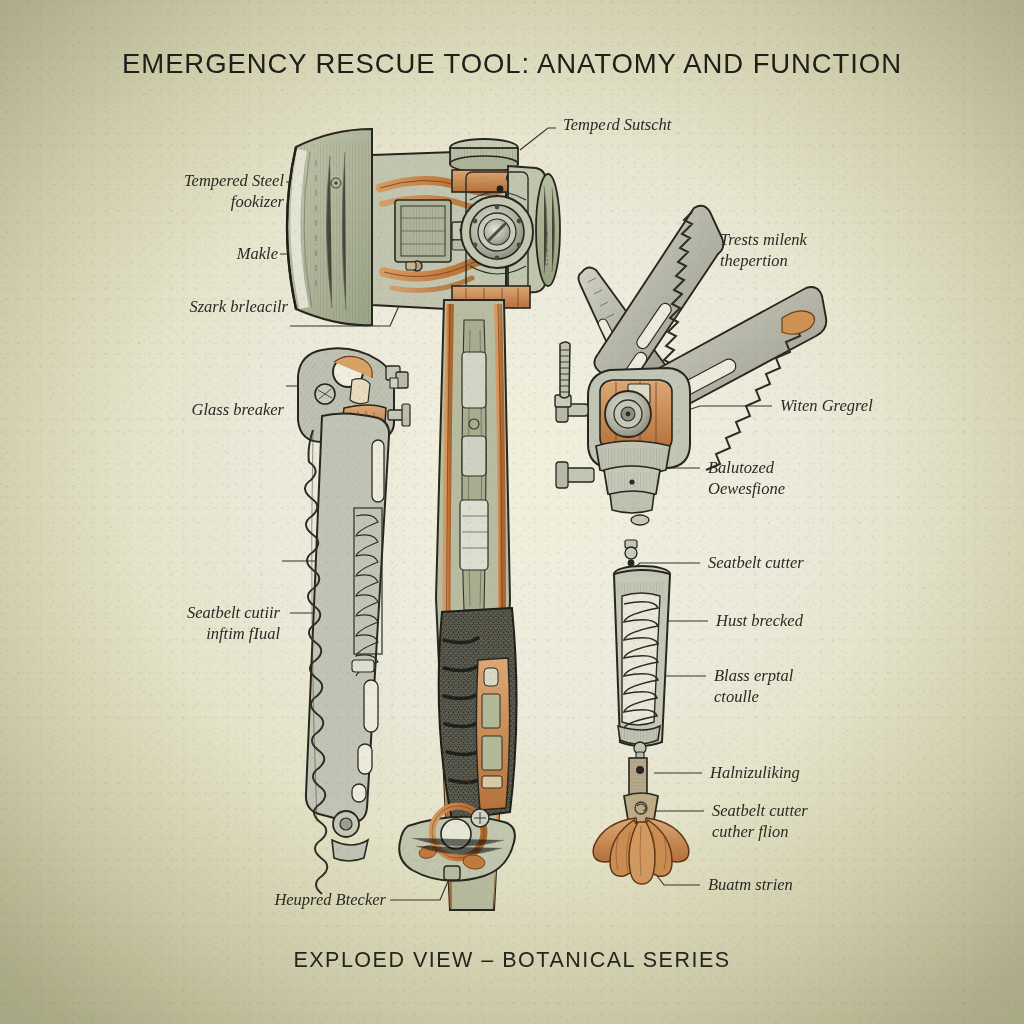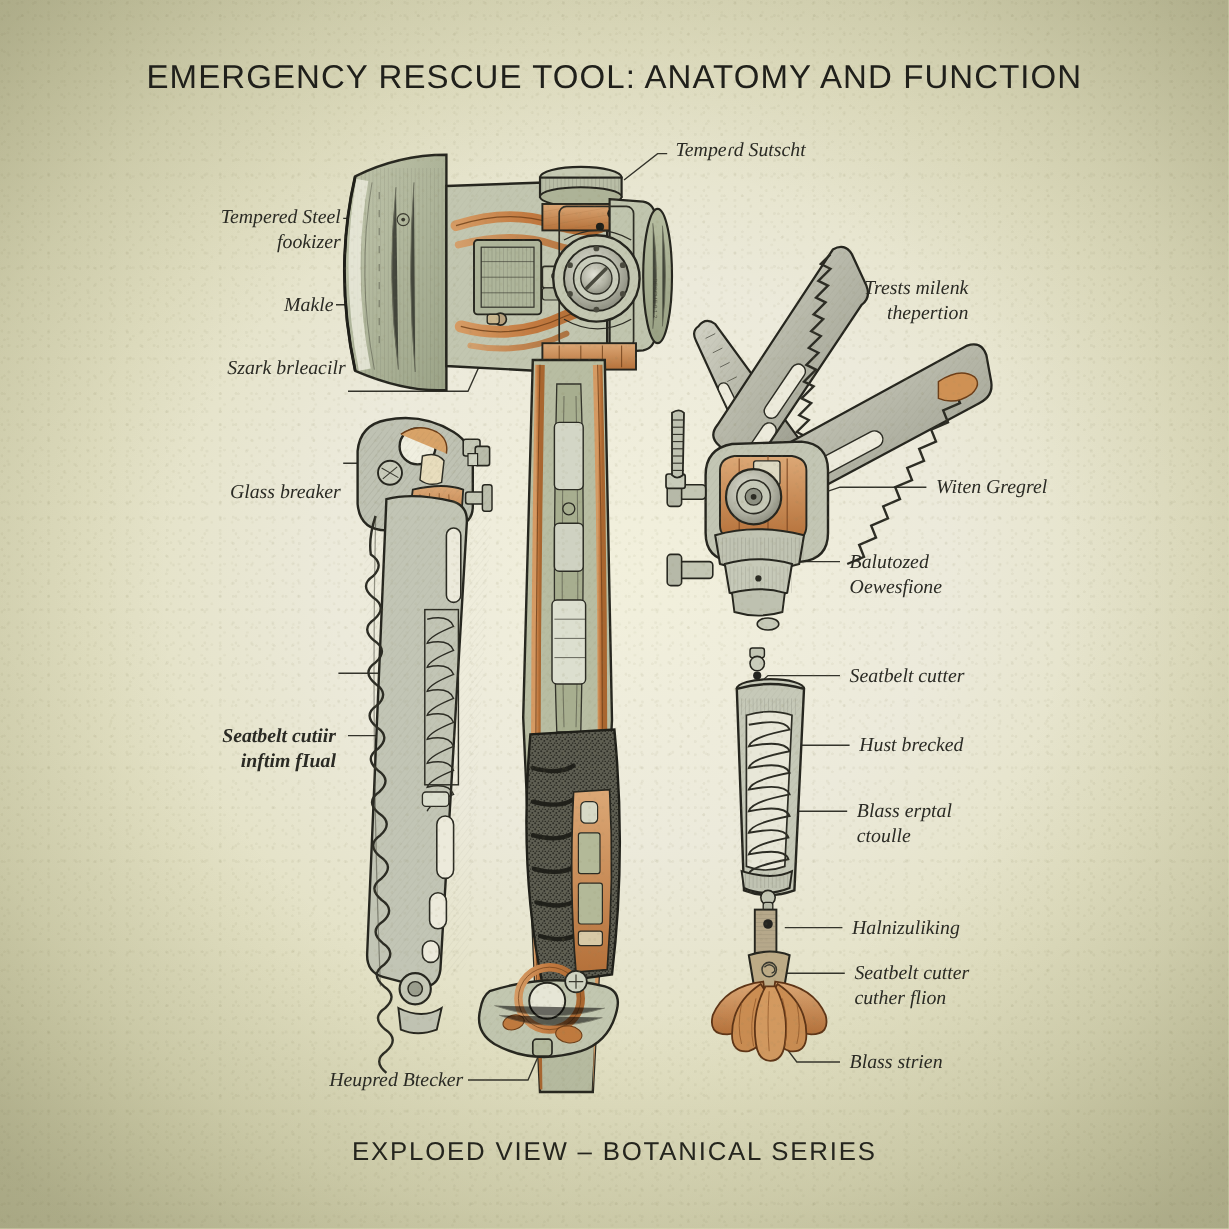--- a/index.html
+++ b/index.html
@@ -544,33 +544,33 @@
   </div>
   <div class="lbl l" style="left:40px;top:243px;width:238px;">
     <div>Makle</div>
   </div>
   <div class="lbl l" style="left:30px;top:296px;width:258px;">
     <div>Szark brleacilr</div>
   </div>
   <div class="lbl l" style="left:30px;top:375px;width:254px;margin-top:24px;">
     <div>Glass breaker</div>
   </div>
-  <div class="lbl l" style="left:30px;top:602px;width:250px;font-weight:bold;">
+  <div class="lbl l" style="left:30px;top:602px;width:250px;">
     <div>Seatbelt cutiir</div>
     <div>inftim fIual</div>
   </div>
   <div class="lbl l" style="left:130px;top:889px;width:256px;">
     <div>Heupred Btecker</div>
   </div>
 
   <div class="lbl r" style="left:563px;top:114px;">
     <div>Tempeɾd Sutscht</div>
   </div>
 
-  <div class="lbl r" style="left:720px;top:229px;text-align:right;">
+  <div class="lbl r" style="left:720px;top:229px;">
     <div>Trests milenk</div>
     <div>thepertion</div>
   </div>
   <div class="lbl r" style="left:780px;top:395px;">
     <div>Witen Gregrel</div>
   </div>
   <div class="lbl r" style="left:708px;top:457px;">
     <div>Balutozed</div>
     <div>Oewesfione</div>
   </div>
@@ -585,16 +585,16 @@
     <div>ctoulle</div>
   </div>
   <div class="lbl r" style="left:710px;top:762px;">
     <div>Halnizuliking</div>
   </div>
   <div class="lbl r" style="left:712px;top:800px;">
     <div>Seatbelt cutter</div>
     <div>cuther flion</div>
   </div>
   <div class="lbl r" style="left:708px;top:874px;">
-    <div>Blass strien</div>
+    <div>Buatm strien</div>
   </div>
 
 </div>
 
 </body></html>

